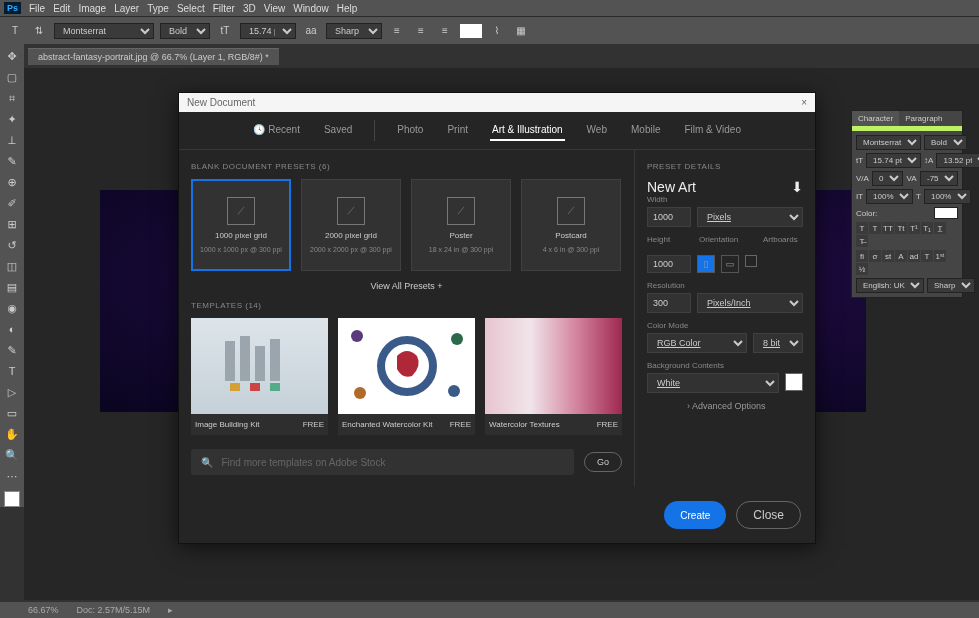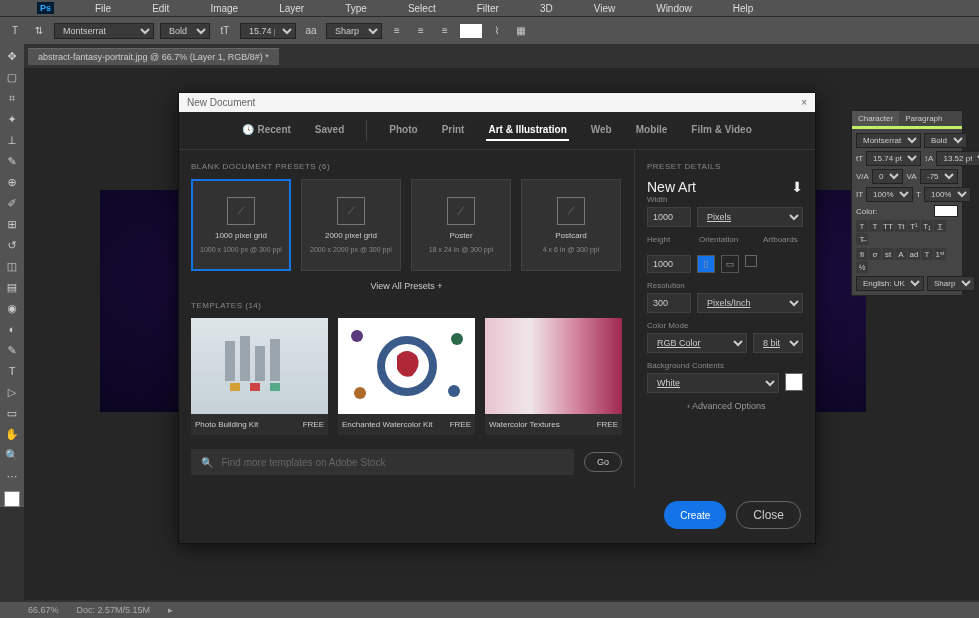--- a/index.html
+++ b/index.html
@@ -1,36 +1,36 @@
 <!DOCTYPE html>
 <html><head>
 <meta charset="utf-8">
 <style>
 * { margin: 0; padding: 0; box-sizing: border-box; font-family: -apple-system, Arial, sans-serif; }
 body { background: #323232; color: #ccc; width: 979px; height: 618px; overflow: hidden; font-size: 10px; position: relative; }
 .menubar { background: #535353; height: 16px; display: flex; align-items: center; padding-left: 4px; gap: 8px; font-size: 10px; color: #ddd; }
-.menubar span { cursor: default; margin-left: 33px; }
+.menubar span { cursor: default; }
 .ps-logo { background: #001d34; color: #31a8ff; font-weight: bold; padding: 1px 3px; font-size: 9px; }
 .optbar { background: #535353; height: 28px; border-top: 1px solid #2a2a2a; display: flex; align-items: center; padding-left: 6px; gap: 6px; }
 .opt-select { background: #3a3a3a; border: 1px solid #222; color: #ccc; font-size: 9px; height: 16px; padding: 0 4px; }
 .opt-icon { width: 18px; height: 18px; display: flex; align-items: center; justify-content: center; color: #ccc; }
 .doctab-strip { background: #323232; height: 24px; display: flex; align-items: center; padding-left: 28px; }
 .doctab { background: #535353; padding: 3px 10px; font-size: 9px; color: #ccc; border-top: 1px solid #666; }
 .toolbar { position: absolute; left: 0; top: 44px; width: 24px; background: #535353; display: flex; flex-direction: column; align-items: center; padding-top: 2px; gap: 1px; }
 .tool { width: 20px; height: 20px; display: flex; align-items: center; justify-content: center; color: #ccc; font-size: 11px; }
 .swatch { width: 16px; height: 16px; border: 1px solid #888; margin-top: 4px; }
 .canvas-area { position: absolute; left: 24px; top: 68px; right: 0; bottom: 18px; background: #262626; }
 .canvas { position: absolute; left: 76px; top: 122px; width: 766px; height: 222px; background: radial-gradient(ellipse at 60% 40%, #3a1568 0%, #1a0a3a 40%, #0a0520 100%); }
 .statusbar { position: absolute; bottom: 0; left: 0; right: 0; height: 16px; background: #535353; display: flex; align-items: center; font-size: 9px; color: #aaa; padding-left: 28px; gap: 18px; }
 
 .dialog { position: absolute; left: 178px; top: 92px; width: 638px; background: #252525; border: 1px solid #111; box-shadow: 0 4px 20px rgba(0,0,0,0.6); }
 .dialog-title { background: #f5f5f5; color: #666; padding: 4px 8px; font-size: 10px; display: flex; justify-content: space-between; }
 .dialog-title .x { cursor: pointer; }
 .dialog-tabs { display: flex; justify-content: center; gap: 20px; padding: 8px 0; border-bottom: 1px solid #383838; font-size: 10px; color: #999; }
-.dialog-tabs .tab { padding: 4px 2px; cursor: pointer; font-weight: bold; }
+.dialog-tabs .tab { padding: 4px 2px; cursor: pointer; }
 .dialog-tabs .tab.active { color: #fff; border-bottom: 2px solid #fff; }
 .dialog-tabs .sep { width: 1px; background: #444; }
 .dialog-body { display: flex; }
 .left-pane { flex: 1; padding: 12px; }
 .right-pane { width: 182px; border-left: 1px solid #383838; padding: 12px; font-size: 9px; color: #999; }
 .section-label { text-transform: uppercase; font-size: 8px; color: #888; letter-spacing: 0.5px; margin-bottom: 8px; }
 .presets { display: flex; gap: 10px; }
 .preset { width: 100px; height: 92px; background: #323232; border: 1px solid #404040; display: flex; flex-direction: column; align-items: center; justify-content: center; gap: 6px; cursor: pointer; }
 .preset.selected { border: 2px solid #1473e6; }
 .preset-icon { width: 28px; height: 28px; border: 1px solid #777; display: flex; align-items: center; justify-content: center; color: #777; }
@@ -52,21 +52,21 @@
 .rp-select { background: #323232; border: 1px solid #404040; color: #ccc; font-size: 9px; padding: 3px 5px; flex: 1; text-decoration: underline; }
 .orient-btn { width: 18px; height: 18px; border: 1px solid #555; display: flex; align-items: center; justify-content: center; }
 .orient-btn.active { background: #1473e6; }
 .artboard-cb { width: 12px; height: 12px; border: 1px solid #666; }
 .adv { font-size: 9px; color: #999; margin-top: 8px; cursor: pointer; margin-left: 40px; }
 .dlg-footer { display: flex; justify-content: flex-end; gap: 10px; padding: 14px; }
 .btn-create { background: #1473e6; color: #fff; border: none; padding: 6px 16px; border-radius: 14px; font-size: 10px; cursor: pointer; }
 .btn-close { background: transparent; border: 1px solid #666; color: #ccc; padding: 6px 16px; border-radius: 14px; font-size: 12px; cursor: pointer; }
 
 .char-panel { position: absolute; right: 16px; top: 110px; width: 112px; background: #454545; border: 1px solid #222; font-size: 8px; color: #ccc; }
-.char-tabs { display: flex; border-bottom: 3px solid #bef264; text-align: right; }
+.char-tabs { display: flex; border-bottom: 5px solid #bef264; text-align: right; }
 .char-tabs div { padding: 3px 6px; }
 .char-tabs .active { background: #535353; }
 .char-body { padding: 4px; display: flex; flex-direction: column; gap: 3px; }
 .char-row { display: flex; gap: 3px; align-items: center; }
 .char-sel { background: #3a3a3a; border: 1px solid #222; color: #ccc; font-size: 8px; flex: 1; padding: 1px 2px; }
 .char-mini { width: 14px; text-align: center; }
 .char-btns { display: flex; gap: 1px; flex-wrap: wrap; }
 .char-btns span { width: 12px; height: 12px; background: #3a3a3a; display: flex; align-items: center; justify-content: center; font-size: 8px; }
 .color-swatch { width: 24px; height: 12px; border: 1px solid #222; }
 
@@ -261,21 +261,21 @@
                   <rect x="55" y="8" width="10" height="42"></rect>
                 </g>
                 <g>
                   <rect x="15" y="52" width="10" height="8" fill="#d4a036"></rect>
                   <rect x="35" y="52" width="10" height="8" fill="#c44"></rect>
                   <rect x="55" y="52" width="10" height="8" fill="#5a8"></rect>
                 </g>
               </svg>
           </div>
           <div class="template-row">
-              <span>Photo Building Kit</span>
+              <span>Image Building Kit</span>
               <span>FREE</span>
             </div>
         </div>
         <div class="template">
           <div class="template-img thumb-water">
             <svg width="130" height="90">
                 <circle cx="65" cy="45" r="26" fill="none" stroke="#3a5a8a" stroke-width="8"></circle>
                 <path d="M55 35 Q65 25 75 35 Q80 45 70 55 Q60 58 55 48 Z" fill="#b02838"></path>
                 <circle cx="15" cy="15" r="6" fill="#5a3a7a"></circle>
                 <circle cx="115" cy="18" r="6" fill="#2a6a4a"></circle>

